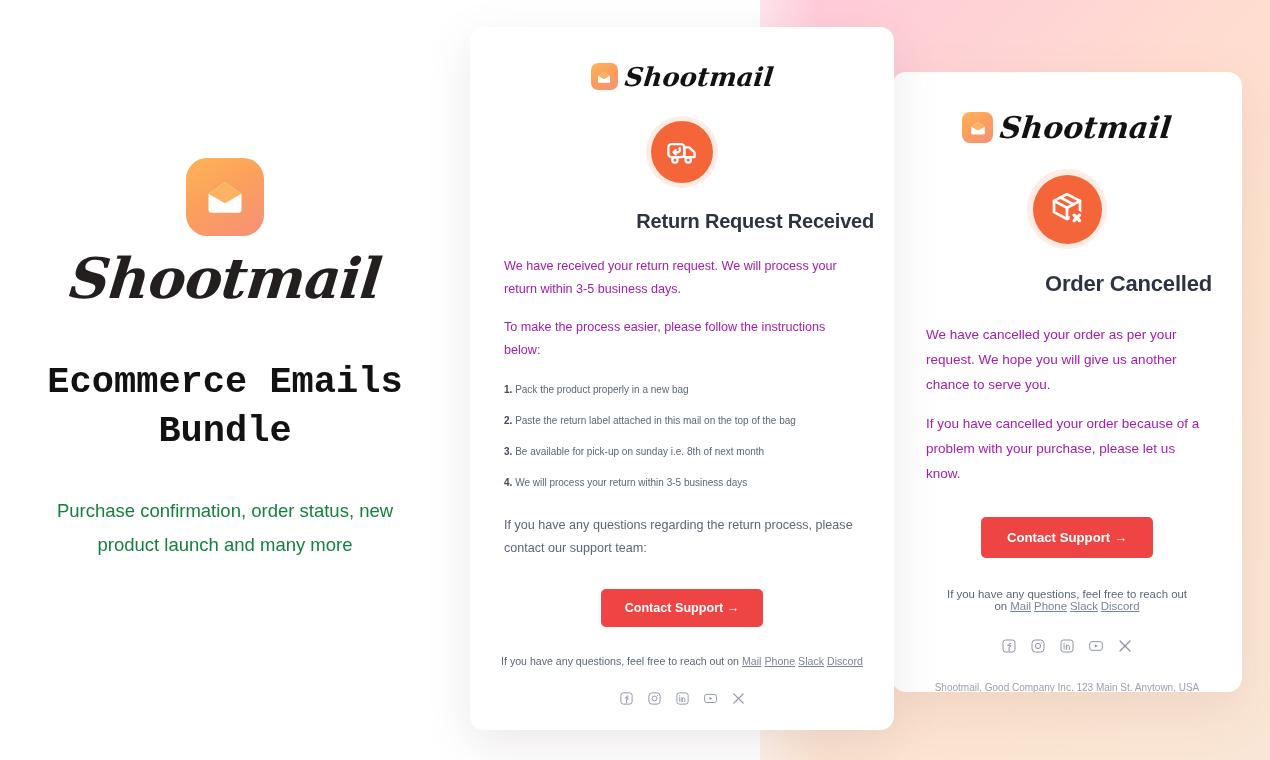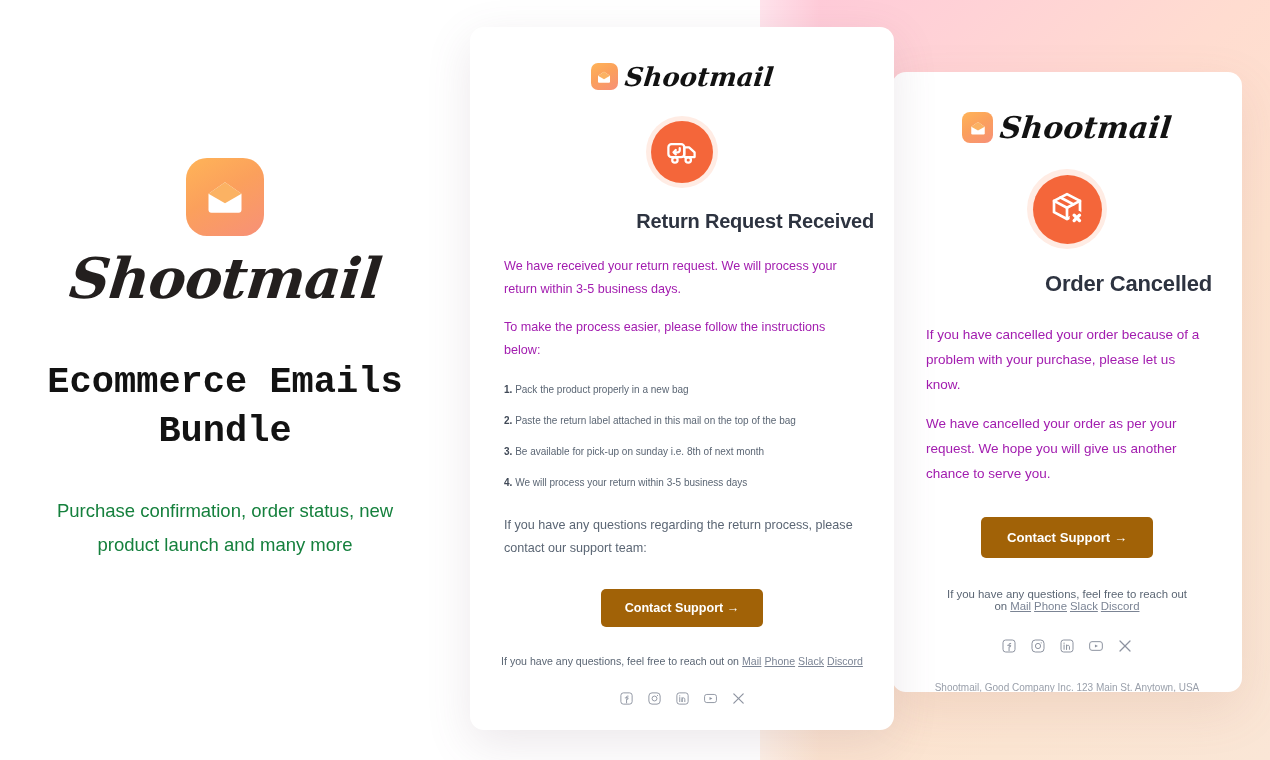--- a/index.html
+++ b/index.html
@@ -193,21 +193,21 @@
     padding: 0 14px;
     font-size: 12.6px;
     color: #5b6674;
     line-height: 1.85;
   }
 
   .cta-wrap { display: flex; justify-content: center; }
   .card-1 .cta-wrap { margin-top: 28px; }
   .card-2 .cta-wrap { margin-top: 30px; }
   .cta {
-    background: #a16207;
+    background: #ef4444;
     color: #ffffff;
     font-weight: 700;
     border: none;
     border-radius: 5px;
     cursor: pointer;
     white-space: nowrap;
   }
   .card-1 .cta { font-size: 12.6px; padding: 12px 24px; }
   .card-2 .cta { font-size: 13.2px; padding: 13px 26px; }
 
@@ -286,22 +286,22 @@
             <path d="M7.9 4.75 L16.1 9.05"></path>
             <circle cx="18.2" cy="17.6" r="4.6" fill="#f4663a" stroke="none"></circle>
             <path d="M16.5 15.9 L19.9 19.3 M19.9 15.9 L16.5 19.3" stroke-width="2.1"></path>
           </svg>
         </div>
       </div>
     </div>
 
     <h2 class="card-heading">Order Cancelled</h2>
 
+    <p class="body-text">We have cancelled your order as per your request. We hope you will give us another chance to serve you.</p>
     <p class="body-text">If you have cancelled your order because of a problem with your purchase, please let us know.</p>
-    <p class="body-text">We have cancelled your order as per your request. We hope you will give us another chance to serve you.</p>
 
     <div class="cta-wrap">
       <button class="cta">Contact Support →</button>
     </div>
 
     <div class="reach-line">
       <span>If you have any questions, feel free to reach out on</span><span class="chan">Mail</span><span class="chan">Phone</span><span class="chan">Slack</span><span class="chan">Discord</span>
     </div>
 
     <div class="socials">

